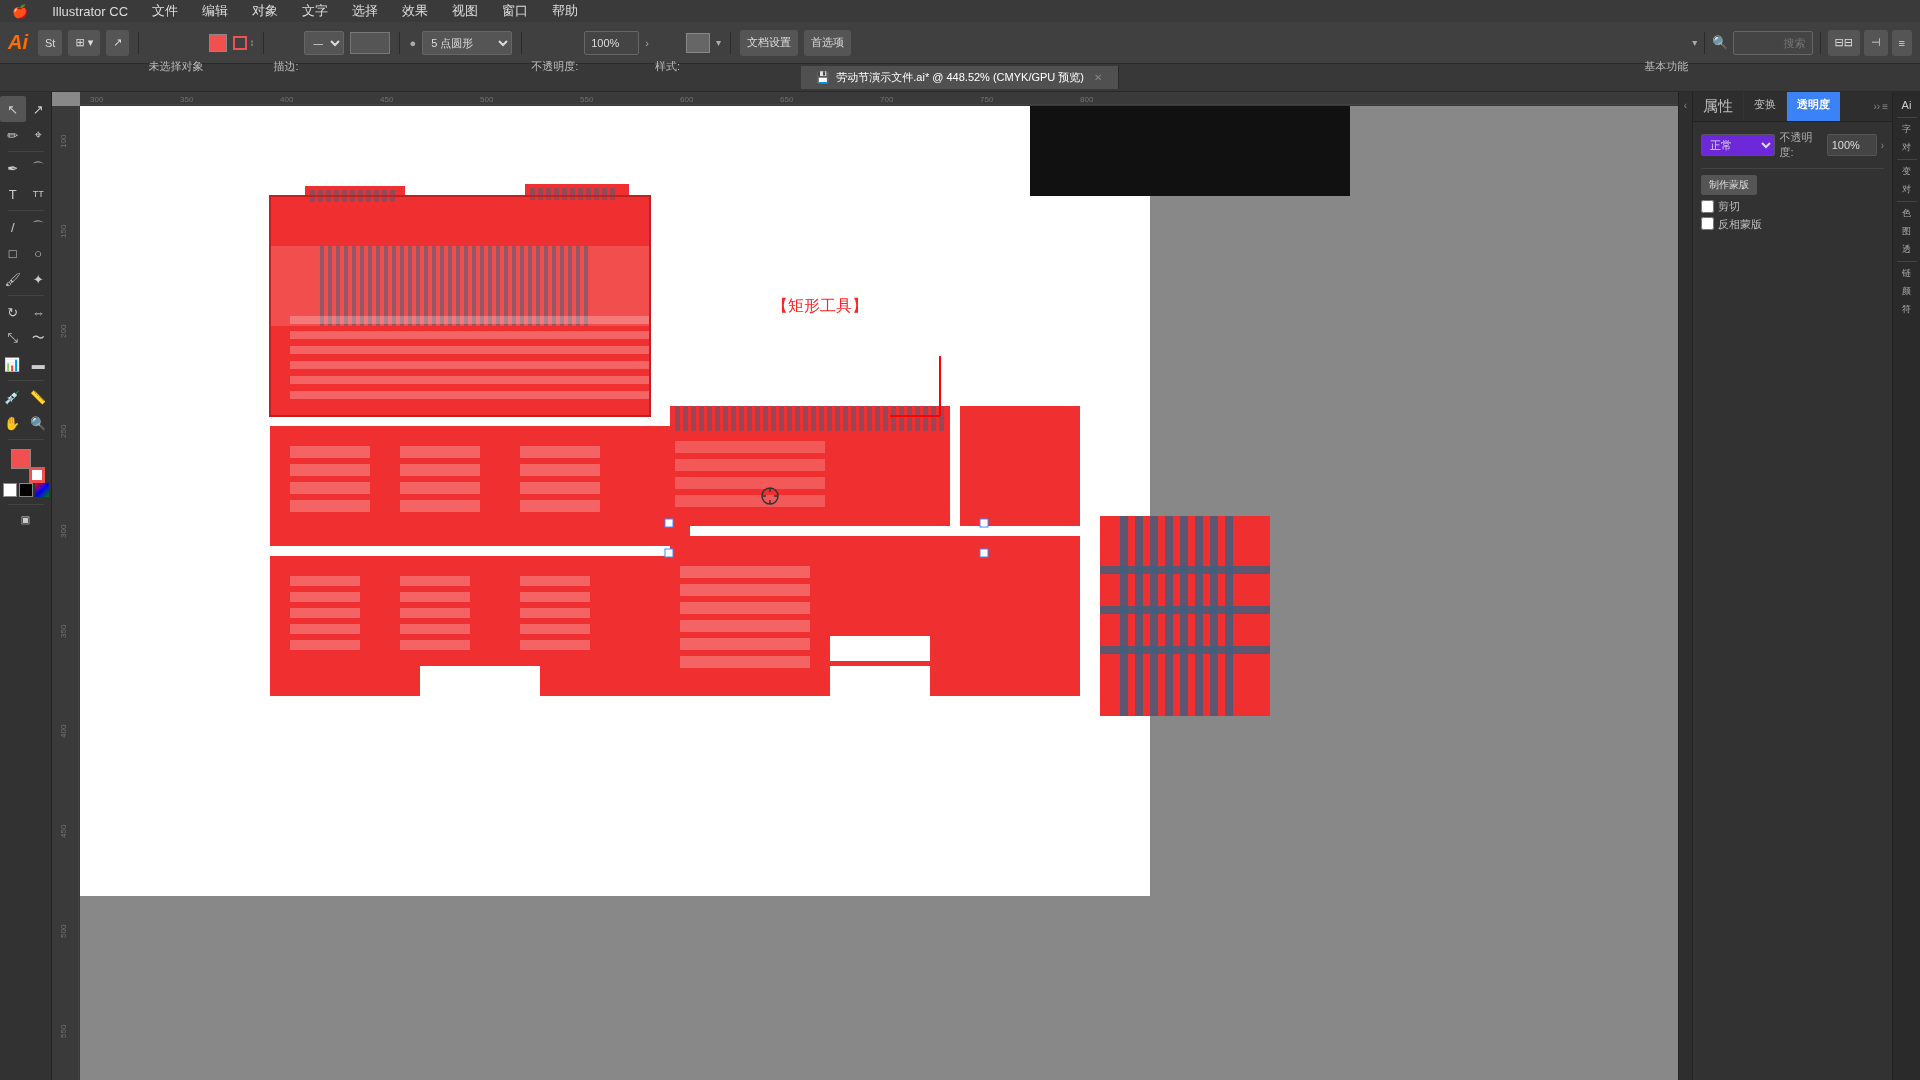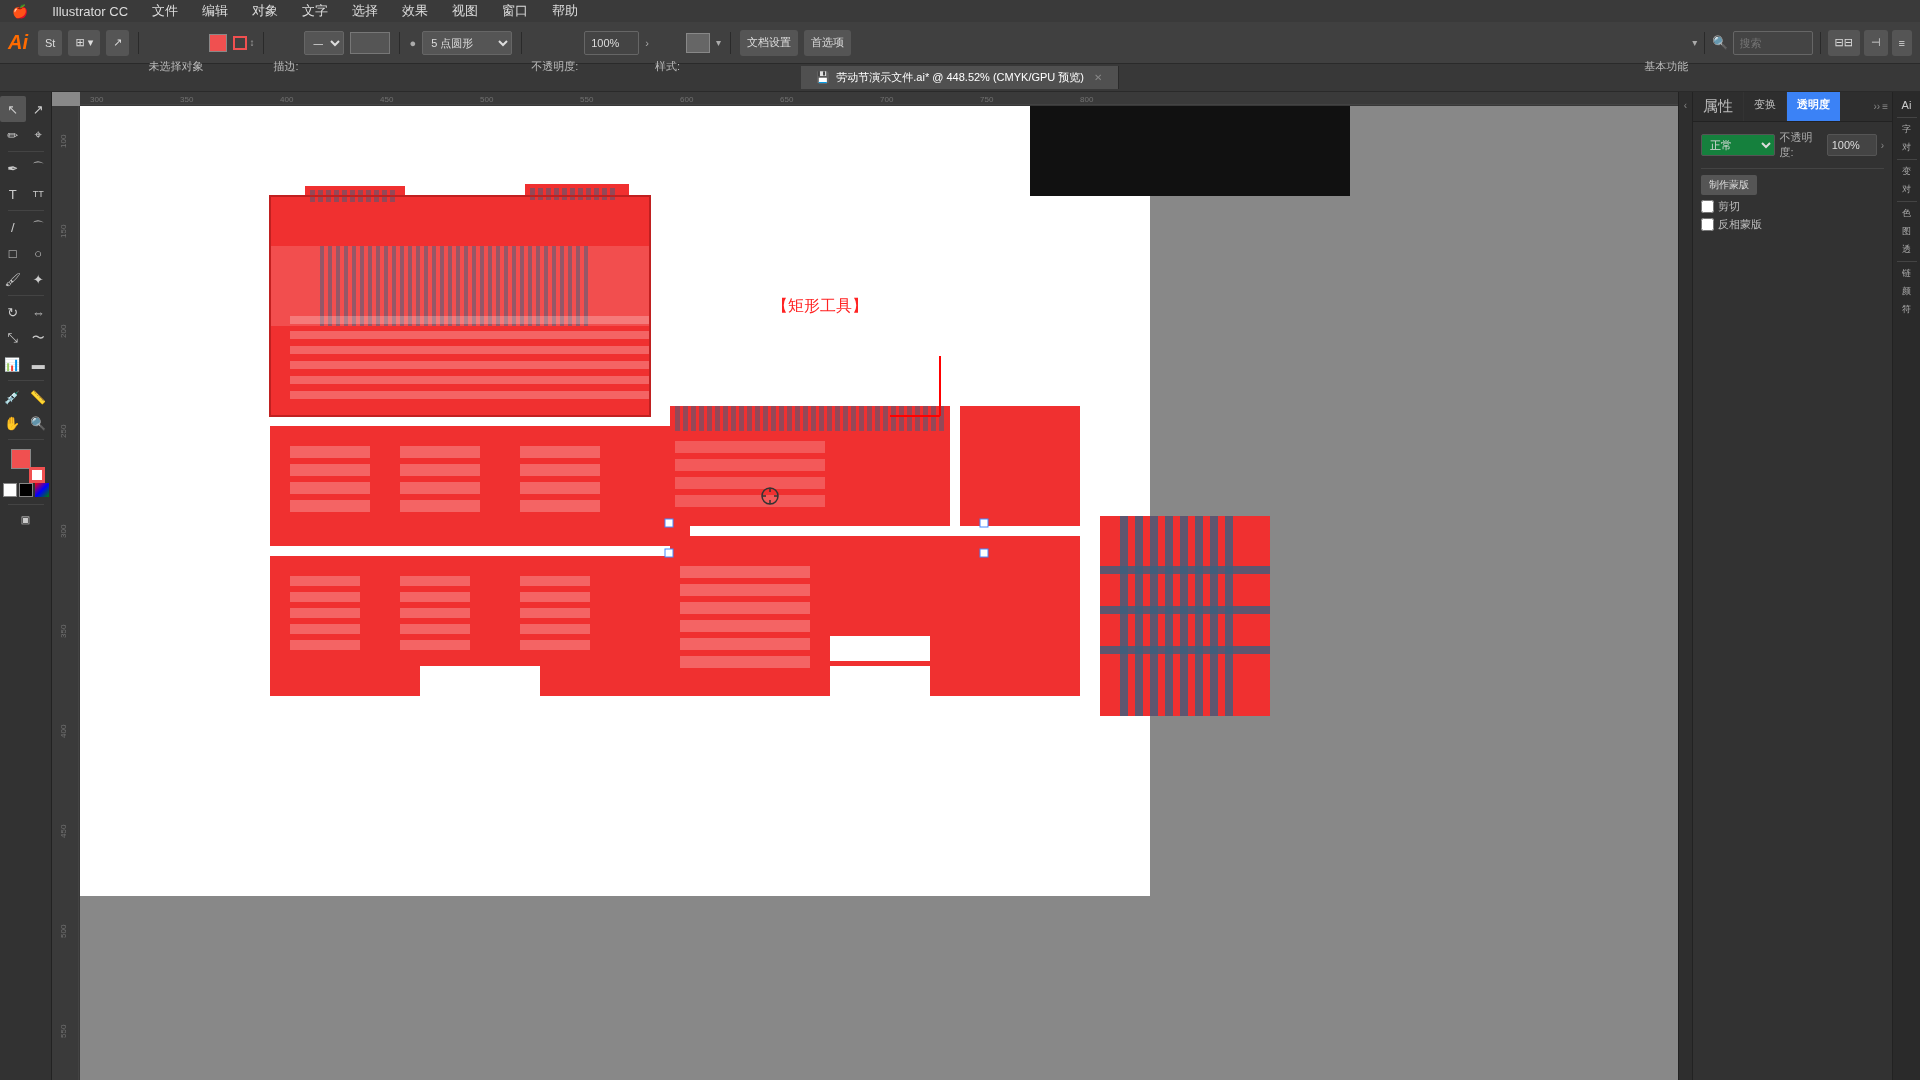--- a/index.html
+++ b/index.html
@@ -102,21 +102,21 @@
   <div style="width:24px;height:20px;background:#666;border:1px solid #888;"></div>
   <span style="font-size:10px;color:#aaa;">▾</span>
   <div class="toolbar-sep"></div>
   <button class="toolbar-btn">文档设置</button>
   <button class="toolbar-btn">首选项</button>
   <div style="margin-left:auto;display:flex;align-items:center;gap:4px;">
     <span class="toolbar-label">基本功能</span>
     <span style="font-size:10px;color:#aaa;">▾</span>
     <div class="toolbar-sep"></div>
     <span style="font-size:13px;color:#aaa;">🔍</span>
-    <input class="toolbar-input" style="width: 80px;" placeholder="搜索">
+    <input class="toolbar-input" style="width: 80px; text-align: right;" placeholder="搜索">
     <div class="toolbar-sep"></div>
     <button class="toolbar-btn">⊟⊟</button>
     <button class="toolbar-btn">⊣</button>
     <button class="toolbar-btn">≡</button>
   </div>
 </div>
 
 <div id="tabbar">
   <div class="tab-item active">
     <span class="file-icon">💾</span>
@@ -489,37 +489,37 @@
         <div style="padding:5px 10px;font-size:11px;color:#bbb;cursor:pointer;border-right:1px solid #333;">变换</div>
         <div style="padding:5px 10px;font-size:11px;color:#fff;cursor:pointer;background:#3b82f6;font-weight:bold;">透明度</div>
         <div style="margin-left:auto;display:flex;align-items:center;gap:2px;padding-right:4px;">
           <span style="font-size:10px;color:#888;cursor:pointer;">››</span>
           <span style="font-size:10px;color:#888;cursor:pointer;">≡</span>
         </div>
       </div>
 
       <div style="padding:8px;">
         <div style="display:flex;align-items:center;gap:4px;margin-bottom:8px;">
-          <select style="background:#15803d;border:1px solid #555;color:#ddd;padding:2px 4px;font-size:11px;height:22px;border-radius:2px;width:80px;">
+          <select style="background:#6d28d9;border:1px solid #555;color:#ddd;padding:2px 4px;font-size:11px;height:22px;border-radius:2px;width:80px;">
             <option>正常</option>
           </select>
           <span style="font-size:11px;color:#aaa;">不透明度:</span>
           <input style="background: rgb(68, 68, 68); border: 1px solid rgb(85, 85, 85); color: rgb(221, 221, 221); padding: 1px 4px; font-size: 11px; height: 22px; border-radius: 2px; width: 50px;" value="100%">
           <span style="font-size:10px;color:#888;cursor:pointer;">›</span>
         </div>
 
         <div style="margin-top:6px;border-top:1px solid #444;padding-top:6px;">
           <div style="display:flex;align-items:center;gap:6px;margin-bottom:4px;">
             <button style="background:#555;border:none;color:#ddd;padding:3px 8px;font-size:10px;border-radius:2px;cursor:pointer;">制作蒙版</button>
           </div>
           <div style="display:flex;align-items:center;gap:4px;margin-bottom:3px;">
             <input type="checkbox" style="">
             <span style="font-size:11px;color:#bbb;">剪切</span>
           </div>
-          <div style="display:flex;align-items:center;gap:4px;">
+          <div style="display:flex;align-items:flex-start;gap:4px;">
             <input type="checkbox" style="">
             <span style="font-size:11px;color:#bbb;">反相蒙版</span>
           </div>
         </div>
       </div>
     </div>
 
     <div style="width:28px;background:#2a2a2a;border-left:1px solid #222;display:flex;flex-direction:column;align-items:center;padding-top:4px;gap:1px;">
       <div style="padding:3px 2px;font-size:11px;color:#ccc;cursor:pointer;writing-mode:horizontal-tb;">Ai</div>
       <div style="width:20px;height:1px;background:#444;margin:2px 0;"></div>

